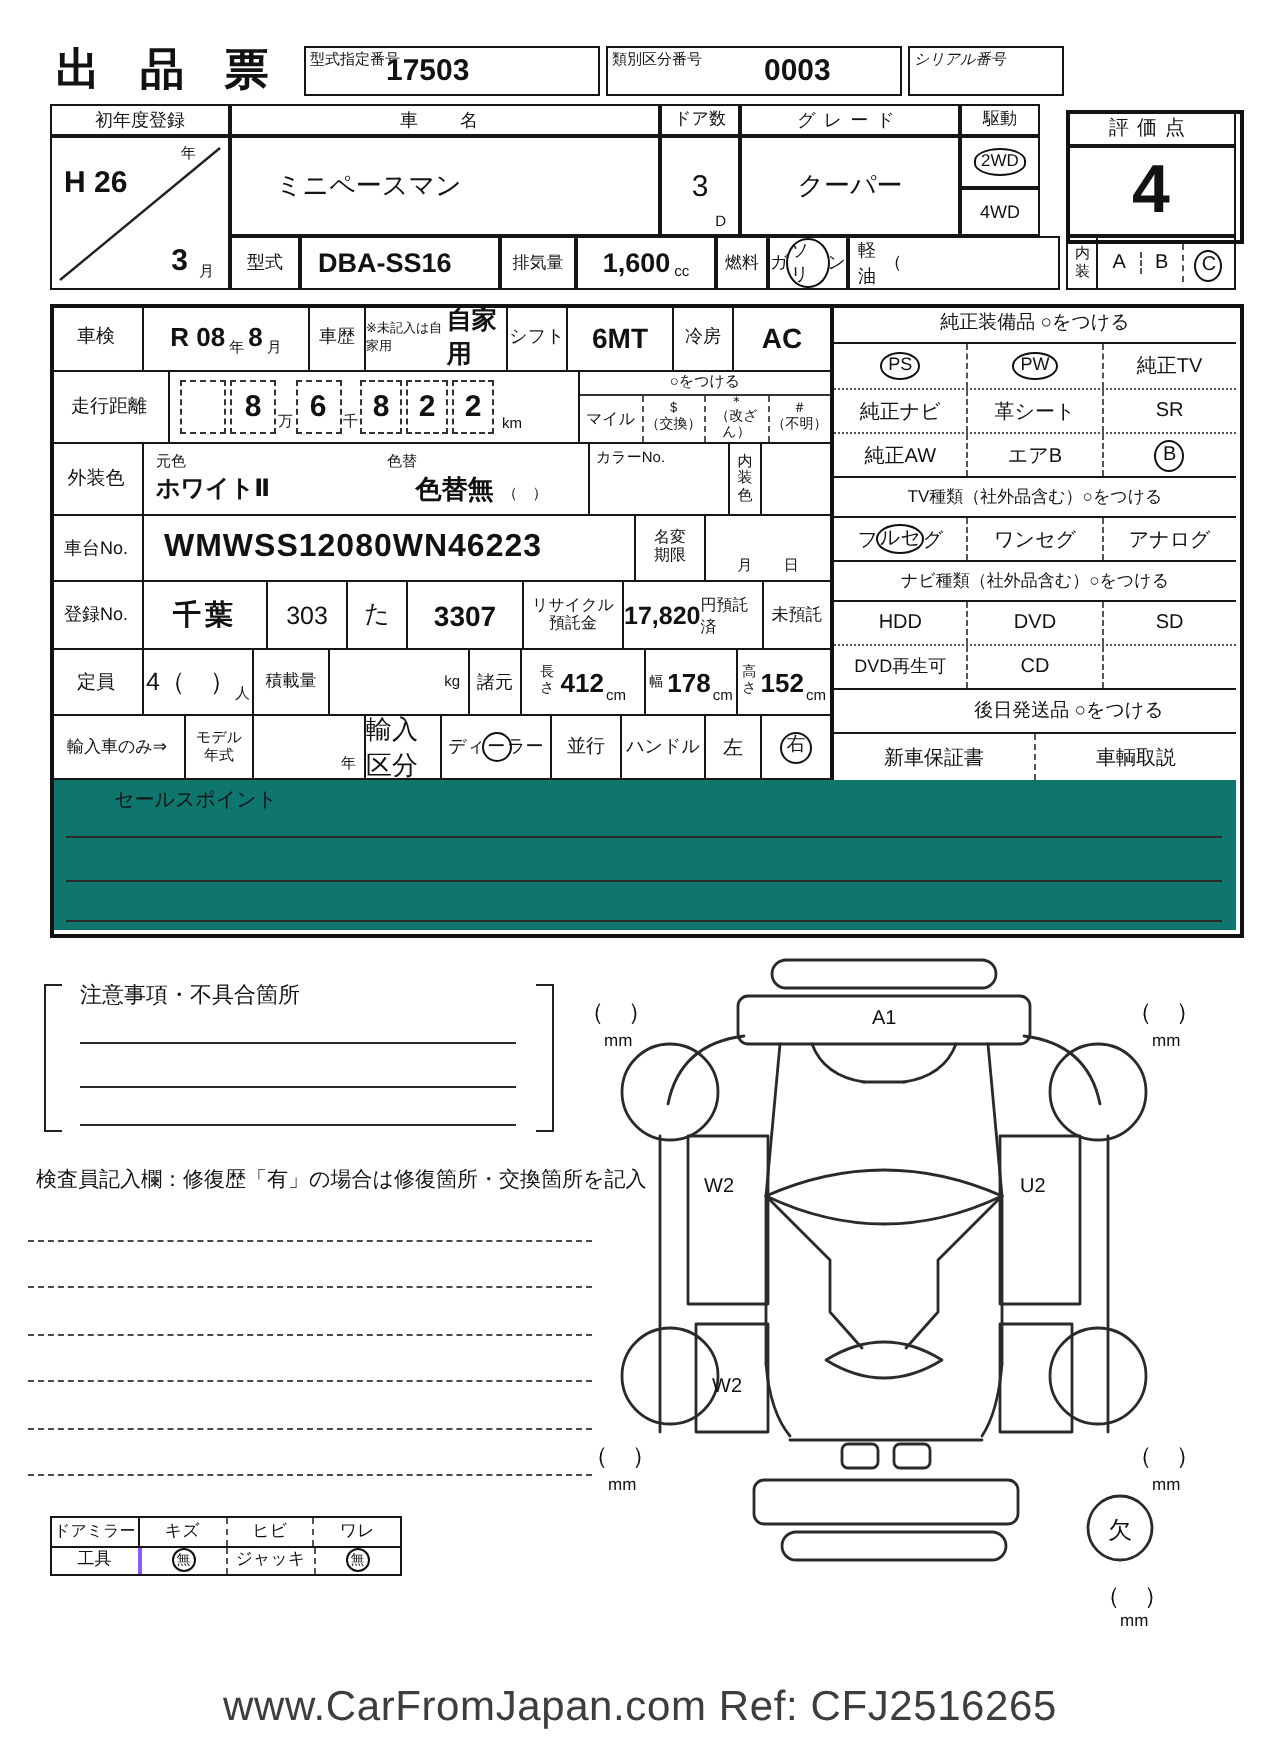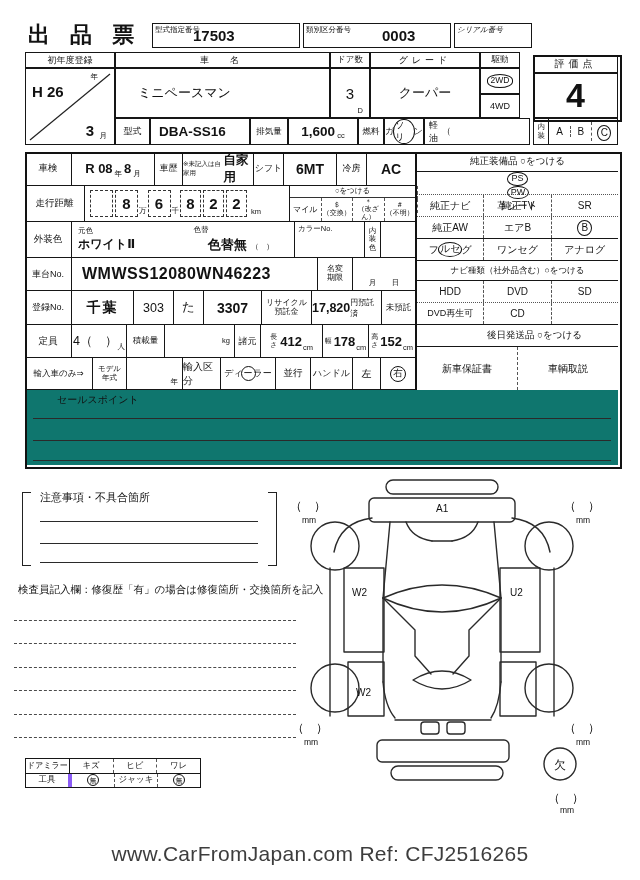--- a/index.html
+++ b/index.html
@@ -240,21 +240,21 @@
   </div>
 </div>
 
 <div class="row" style="left:25px;top:358px;width:390px;height:32px;border-bottom:1.1px solid #161616;">
   <div style="width:68px;font-size:8.5px;">輸入車のみ⇒</div>
   <div class="prel" style="width:34px;font-size:7.5px;">モデル
 年式</div>
   <div style="width:56px;align-items:flex-end;justify-content:flex-end;padding:0 4px 2px 0;">
     <span class="lblxs">年</span>
   </div>
-  <div style="width:38px;font-size:10px;">輸入区分</div>
+  <div style="width:38px;font-size:13px;">輸入区分</div>
   <div style="width:55px;font-size:9px;">
     <span>ディ</span>
       <span class="oval" style="width:13px;height:13px;padding:0;margin:0 -2px;font-size:9px;">ー</span>
       <span>ラー</span>
   </div>
   <div style="width:35px;font-size:9.5px;">並行</div>
   <div style="width:42px;font-size:9px;">ハンドル</div>
   <div style="width:28px;font-size:10px;">左</div>
   <div style="width:34px;border-right:none;">
     <span class="oval" style="width:14px;height:14px;padding:0;font-size:9.5px;">右</span>
@@ -263,45 +263,46 @@
 
 <div class="abs" style="left:25px;top:390px;width:593px;height:75px;background:#0f766e;">
   <span style="position:absolute;left:32px;top:3px;font-size:10px;">セールスポイント</span>
   <div class="hline" style="left:8px;top:28px;width:578px;"></div>
   <div class="hline" style="left:8px;top:50px;width:578px;"></div>
   <div class="hline" style="left:8px;top:70px;width:578px;"></div>
 </div>
 
 <div class="abs" style="left:415px;top:152px;width:203px;height:238px;border-left:2px solid #121212;display:flex;flex-direction:column;background:#fff;">
   <div style="height:19px;font-size:9.5px;display:flex;align-items:center;justify-content:center;border-bottom:1px solid #161616;">純正装備品 ○をつける</div>
-  <div style="height:22px;display:flex;border-bottom:1px dotted #555;flex-direction:column;">
+  <div style="height:22px;display:flex;border-bottom:1px dotted #555;">
     <div style="flex:1;display:flex;align-items:center;justify-content:center;">
         <span class="oval" style="font-size:9px;">PS</span>
       </div>
     <div style="flex:1;display:flex;align-items:center;justify-content:center;border-left:1px dashed #555;">
         <span class="oval" style="font-size:9px;">PW</span>
       </div>
     <div style="flex:1;display:flex;align-items:center;justify-content:center;border-left:1px dashed #555;font-size:10px;">純正TV</div>
   </div>
   <div style="height:21px;display:flex;border-bottom:1px dotted #555;">
     <div style="flex:1;display:flex;align-items:center;justify-content:center;font-size:10px;">純正ナビ</div>
     <div style="flex:1;display:flex;align-items:center;justify-content:center;border-left:1px dashed #555;font-size:10px;">革シート</div>
     <div style="flex:1;display:flex;align-items:center;justify-content:center;border-left:1px dashed #555;font-size:10px;">SR</div>
   </div>
   <div style="height:21px;display:flex;border-bottom:1.6px solid #161616;">
     <div style="flex:1;display:flex;align-items:center;justify-content:center;font-size:10px;">純正AW</div>
     <div style="flex:1;display:flex;align-items:center;justify-content:center;border-left:1px dashed #555;font-size:10px;">エアB</div>
     <div style="flex:1;display:flex;align-items:center;justify-content:center;border-left:1px dashed #555;">
         <span class="oval" style="font-size:10px;width:13px;height:14px;padding:0;">B</span>
       </div>
   </div>
+  <div style="height:19px;font-size:8.5px;display:flex;align-items:center;justify-content:center;border-bottom:1px solid #161616;">TV種類（社外品含む）○をつける</div>
   <div style="height:21px;display:flex;border-bottom:1.6px solid #161616;">
     <div style="flex:1;display:flex;align-items:center;justify-content:center;font-size:10px;">
       <span>フ</span>
-        <span class="oval" style="font-size:10px;padding:0 1px;margin:0 -1px;font-family:Liberation Mono, monospace;">ルセ</span>
+        <span class="oval" style="font-size:10px;padding:0 1px;margin:0 -1px;">ルセ</span>
         <span>グ</span>
     </div>
     <div style="flex:1;display:flex;align-items:center;justify-content:center;border-left:1px dashed #555;font-size:10px;">ワンセグ</div>
     <div style="flex:1;display:flex;align-items:center;justify-content:center;border-left:1px dashed #555;font-size:10px;">アナログ</div>
   </div>
   <div style="height:19px;font-size:8.5px;display:flex;align-items:center;justify-content:center;border-bottom:1px solid #161616;">ナビ種類（社外品含む）○をつける</div>
   <div style="height:21px;display:flex;border-bottom:1px dotted #555;">
     <div style="flex:1;display:flex;align-items:center;justify-content:center;font-size:10px;">HDD</div>
     <div style="flex:1;display:flex;align-items:center;justify-content:center;border-left:1px dashed #555;font-size:10px;">DVD</div>
     <div style="flex:1;display:flex;align-items:center;justify-content:center;border-left:1px dashed #555;font-size:10px;">SD</div>
@@ -389,21 +390,21 @@
 </svg>
 
 <div class="abs" style="left:25px;top:758px;width:176px;height:30px;border:1.3px solid #161616;display:flex;flex-direction:column;background:#fff;">
   <div style="display:flex;flex:1;border-bottom:1px solid #161616;">
     <div style="width:44px;font-size:8px;display:flex;align-items:center;justify-content:center;border-right:1px solid #161616;">ドアミラー</div>
     <div style="width:44px;font-size:8.5px;display:flex;align-items:center;justify-content:center;border-right:1px dashed #555;">キズ</div>
     <div style="width:44px;font-size:8.5px;display:flex;align-items:center;justify-content:center;border-right:1px dashed #555;">ヒビ</div>
     <div style="width:44px;font-size:8.5px;display:flex;align-items:center;justify-content:center;">ワレ</div>
   </div>
   <div style="display:flex;flex:1;">
-    <div style="width:44px;font-size:8.5px;display:flex;align-items:center;justify-content:center;border-right:4px solid #8b5cf6;">工具</div>
+    <div style="width:44px;font-size:8.5px;display:flex;align-items:center;justify-content:center;border-right:2px solid #8b5cf6;">工具</div>
     <div style="width:44px;display:flex;align-items:center;justify-content:center;border-right:1px dashed #555;">
         <span class="oval" style="font-size:7px;width:10px;height:10px;padding:0;">無</span>
       </div>
     <div style="width:44px;font-size:8.5px;display:flex;align-items:center;justify-content:center;border-right:1px dashed #555;">ジャッキ</div>
     <div style="width:44px;display:flex;align-items:center;justify-content:center;">
         <span class="oval" style="font-size:7px;width:10px;height:10px;padding:0;">無</span>
       </div>
   </div>
 </div>
 

